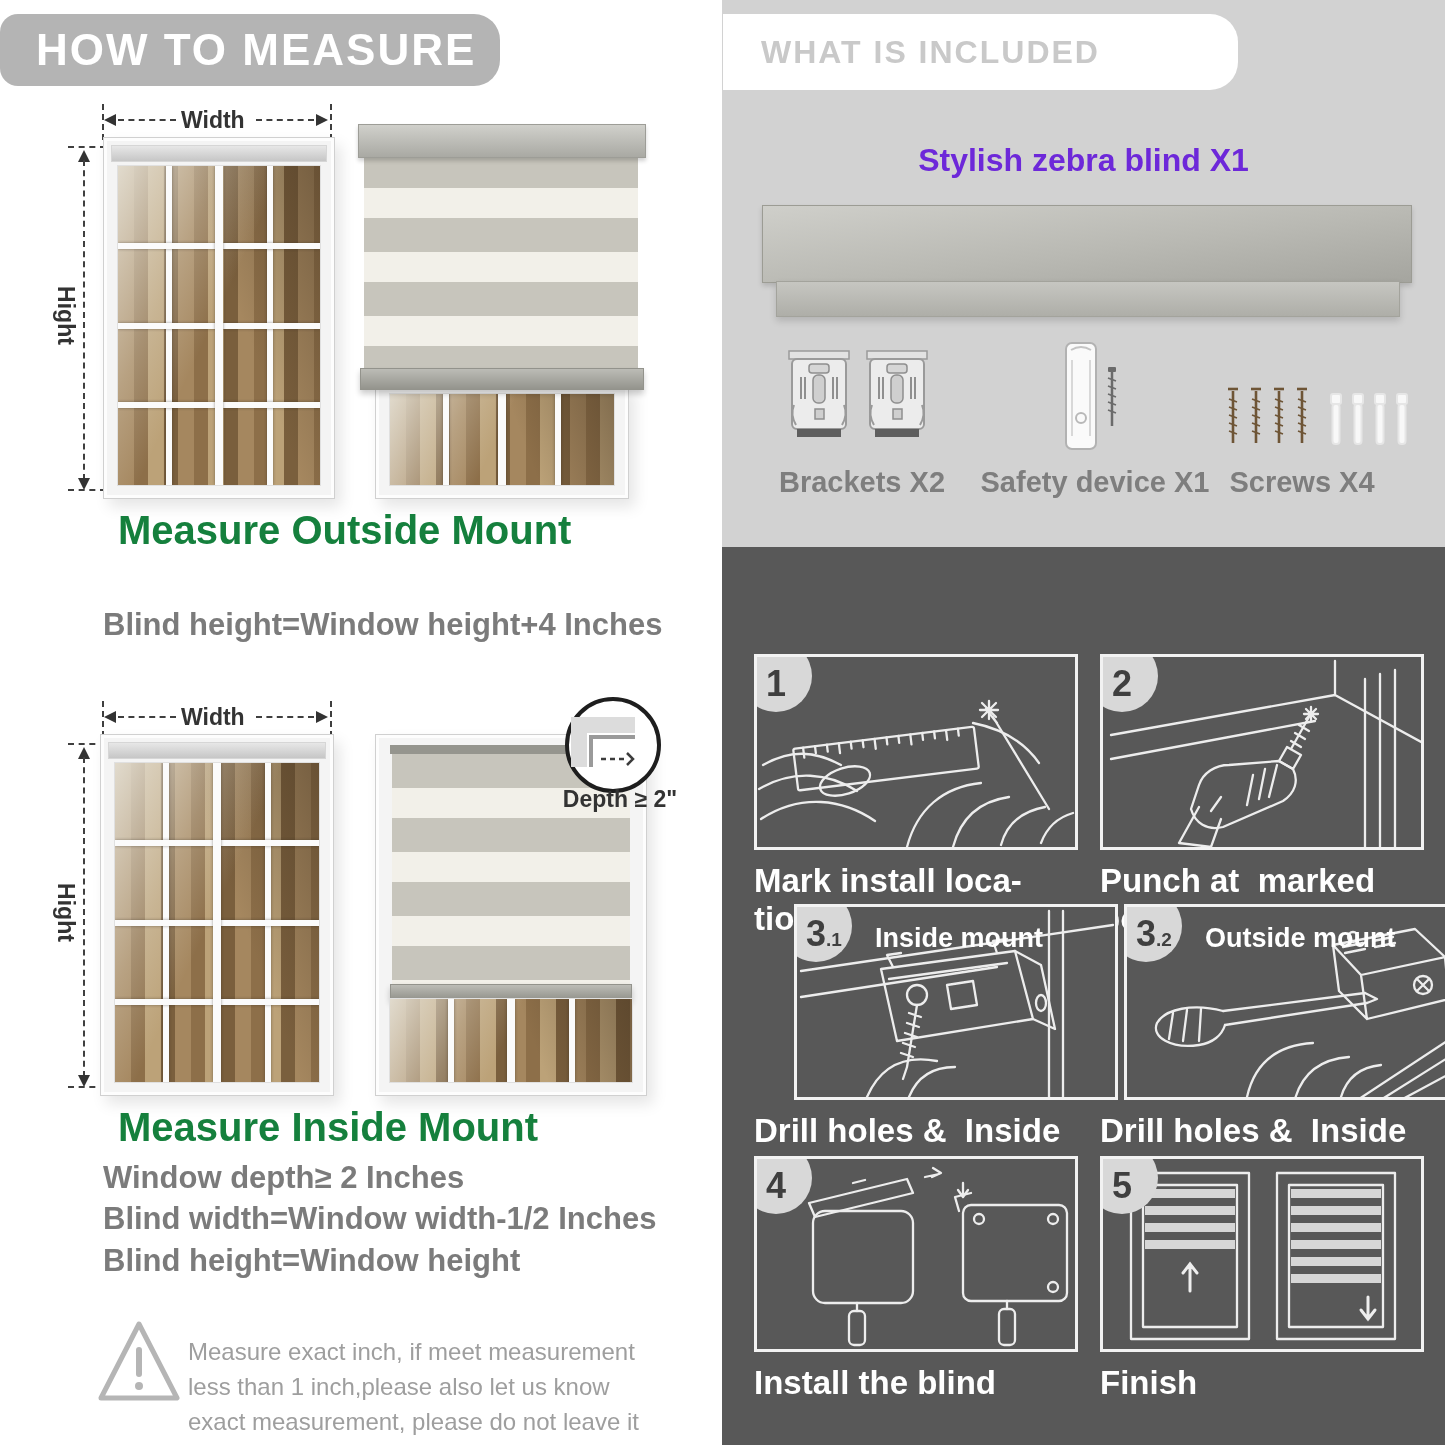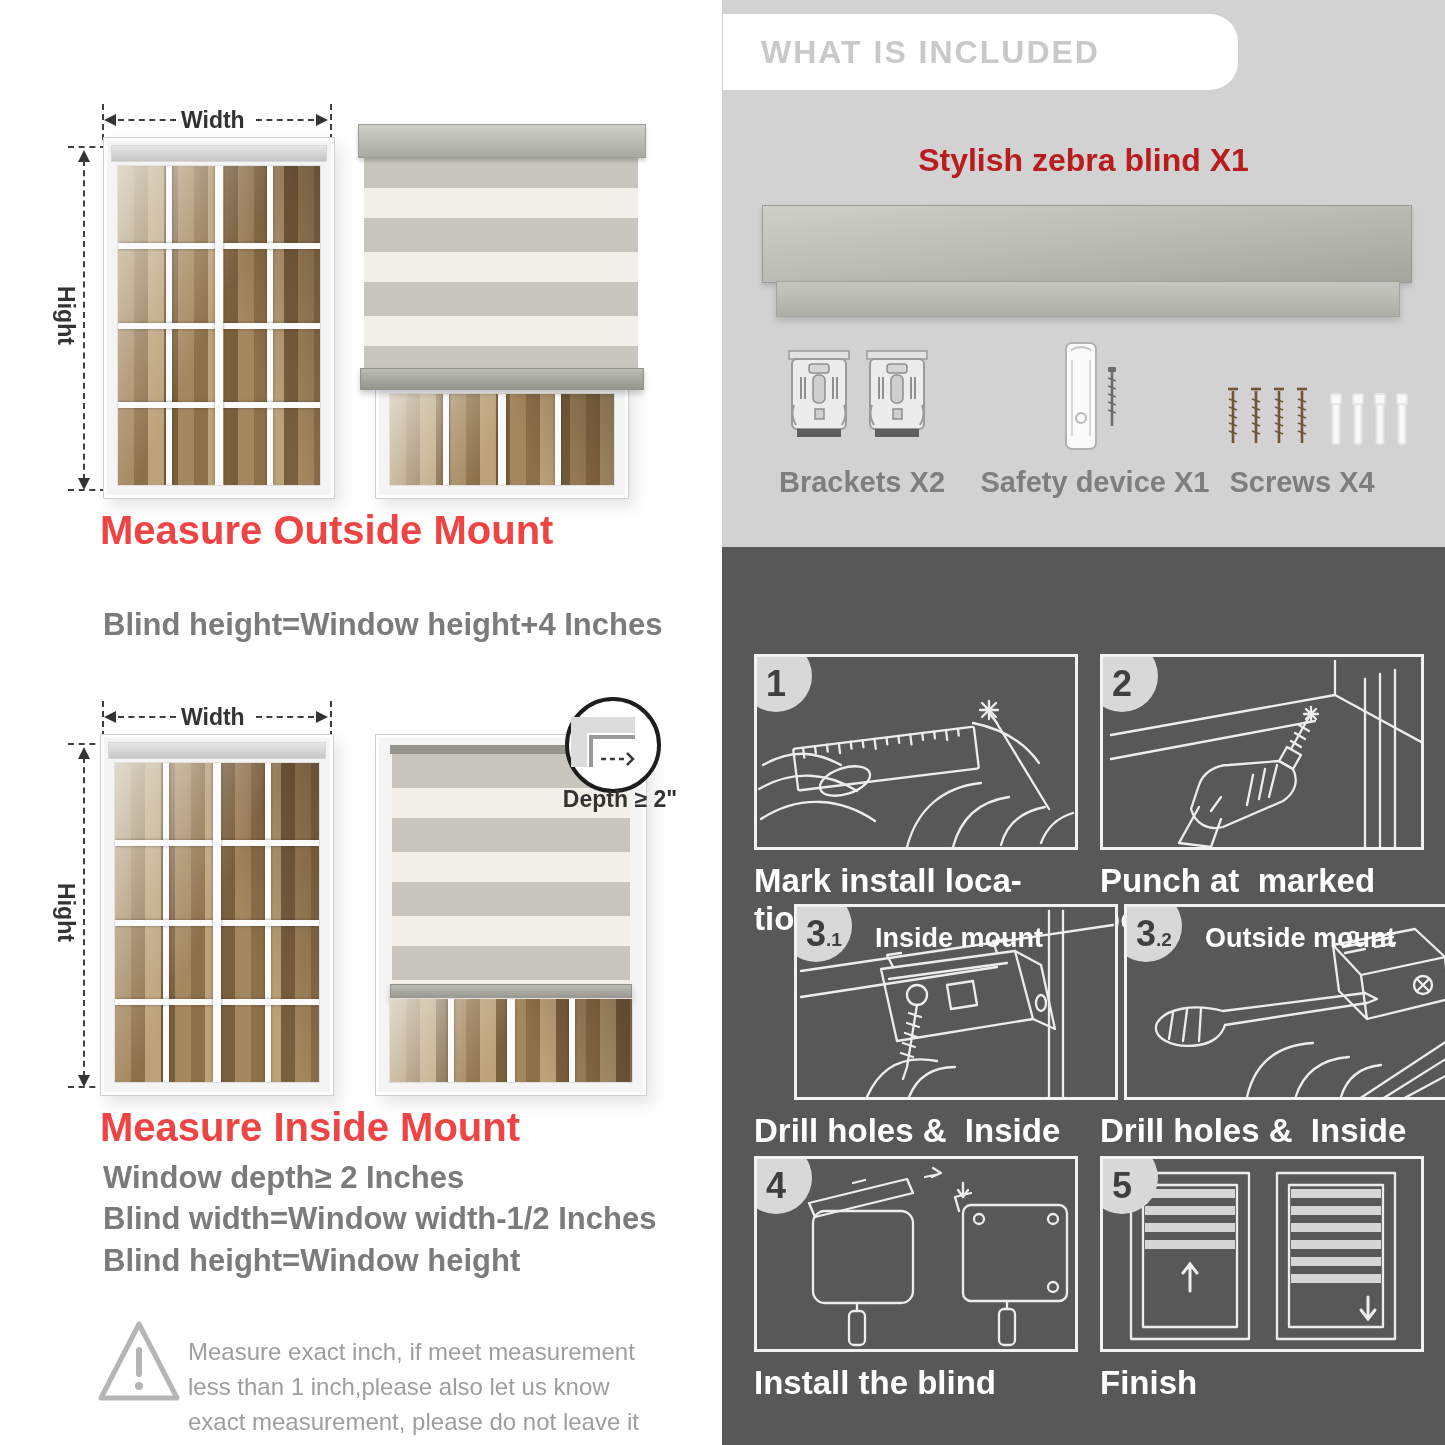--- a/index.html
+++ b/index.html
@@ -16,24 +16,24 @@
     letter-spacing:2px;line-height:76px;padding-left:38px;box-sizing:border-box;}
   .banner-mount{left:723px;top:560px;width:600px;height:78px;background:#ffffff;
     border-radius:0 24px 24px 0;color:#3b3b3b;font-size:40px;font-weight:bold;
     letter-spacing:1px;line-height:78px;padding-left:38px;box-sizing:border-box;}
 
   
   .panel-included{left:722px;top:0;width:723px;height:547px;background:#d2d2d2;}
   .panel-dark{left:722px;top:547px;width:723px;height:898px;background:#585858;}
 
   
-  .h-main{font-size:40px;font-weight:bold;color:#ef4444;}
+  .h-main{font-size:40px;font-weight:bold;color:#15803d;margin-left:18px;}
   .h-line{font-size:31px;font-weight:bold;color:#7b7b7b;}
   .warn-text{font-size:24px;font-weight:500;color:#9e9e9e;line-height:1.45;}
-  .product-label{font-size:32px;font-weight:bold;color:#b91c1c;}
+  .product-label{font-size:32px;font-weight:bold;color:#6d28d9;}
   .acc-label{font-size:29px;font-weight:bold;color:#7e7e7e;text-align:center;}
 
   
   .dash-h{position:absolute;border-top:2px dashed #3f3f3f;}
   .dash-v{position:absolute;border-left:2px dashed #3f3f3f;}
   .tri{position:absolute;width:0;height:0;}
   .tri.left{border-top:6px solid transparent;border-bottom:6px solid transparent;border-right:12px solid #333;}
   .tri.right{border-top:6px solid transparent;border-bottom:6px solid transparent;border-left:12px solid #333;}
   .tri.up{border-left:6px solid transparent;border-right:6px solid transparent;border-bottom:12px solid #333;}
   .tri.down{border-left:6px solid transparent;border-right:6px solid transparent;border-top:12px solid #333;}
@@ -73,20 +73,21 @@
   .step-caption{position:absolute;width:340px;color:#fff;font-size:33px;font-weight:bold;white-space:pre-wrap;}
   .step-art{position:absolute;inset:0;}
 
   .magnifier{position:absolute;left:563px;top:695px;width:100px;height:100px;}
 </style>
 </head>
 <body>
 
 <div class="canvas">
 
+  <div class="abs banner-left">HOW TO MEASURE</div>
 
   <div>
     <div class="dash-v" style="left:102px;top:104px;height:36px;"></div>
     <div class="dash-v" style="left:330px;top:104px;height:36px;"></div>
     <div class="tri left" style="left:104px;top:114px;"></div>
     <div class="dash-h" style="left:118px;top:119px;width:58px;"></div>
     <div class="dim-label" style="left:181px;top:107px;">Width</div>
     <div class="dash-h" style="left:256px;top:119px;width:58px;"></div>
     <div class="tri right" style="left:316px;top:114px;"></div>
   </div>

